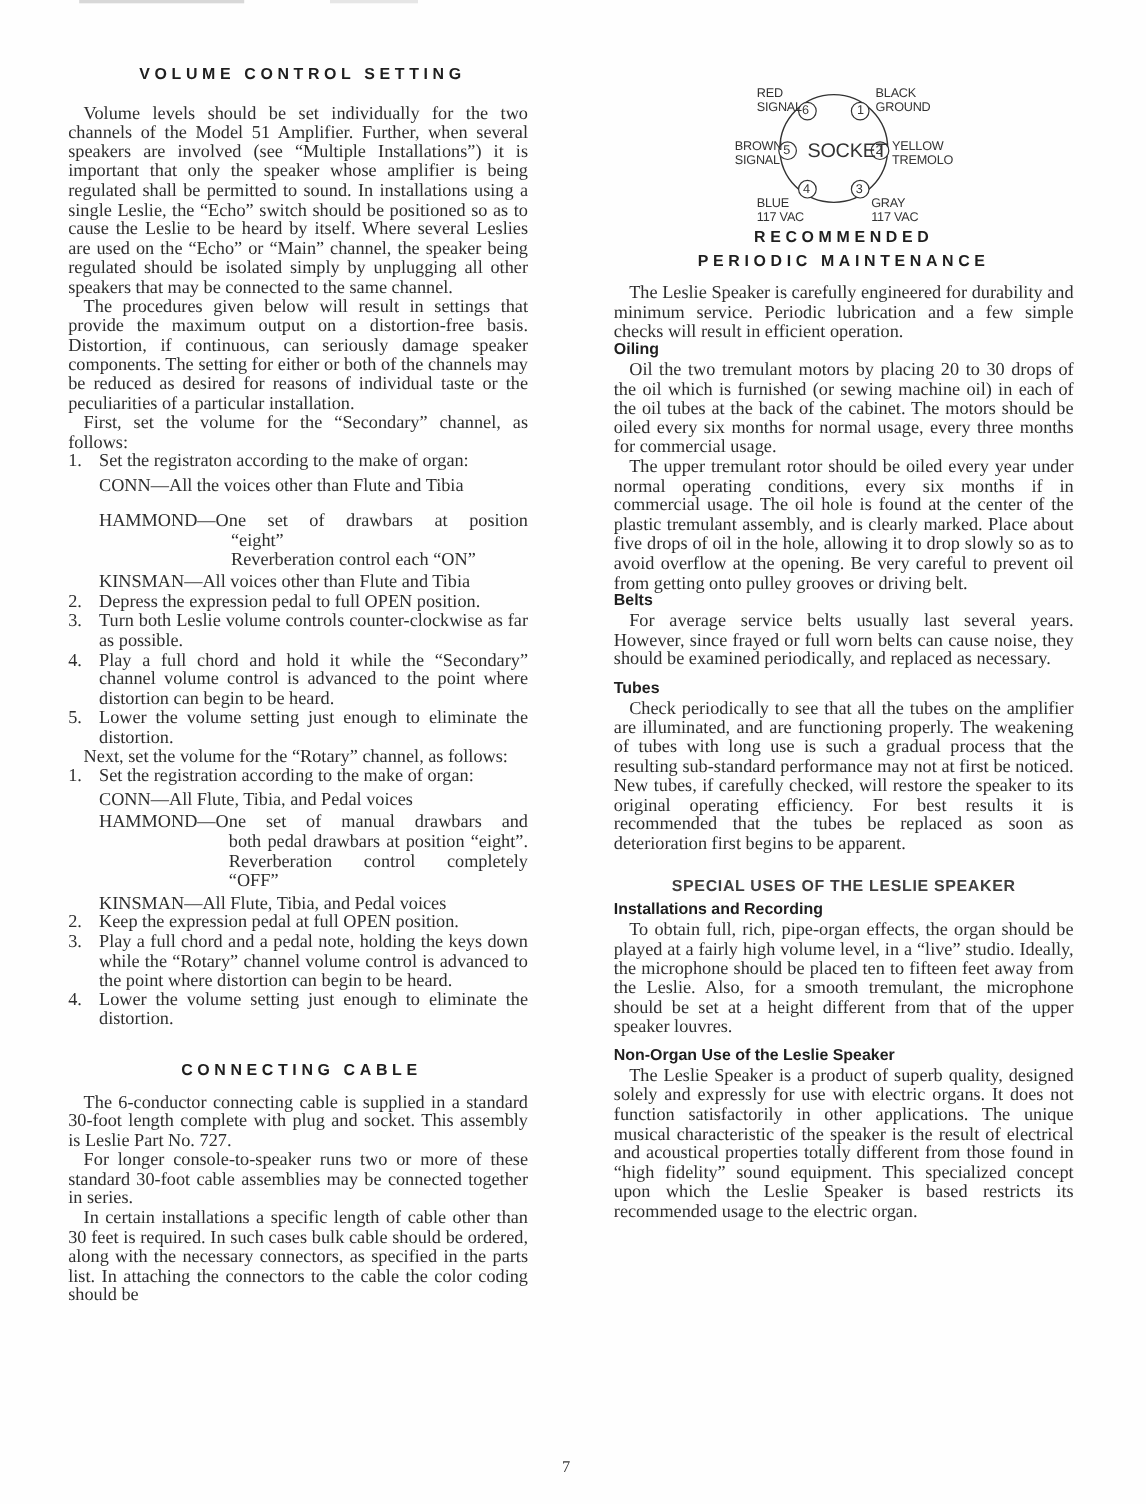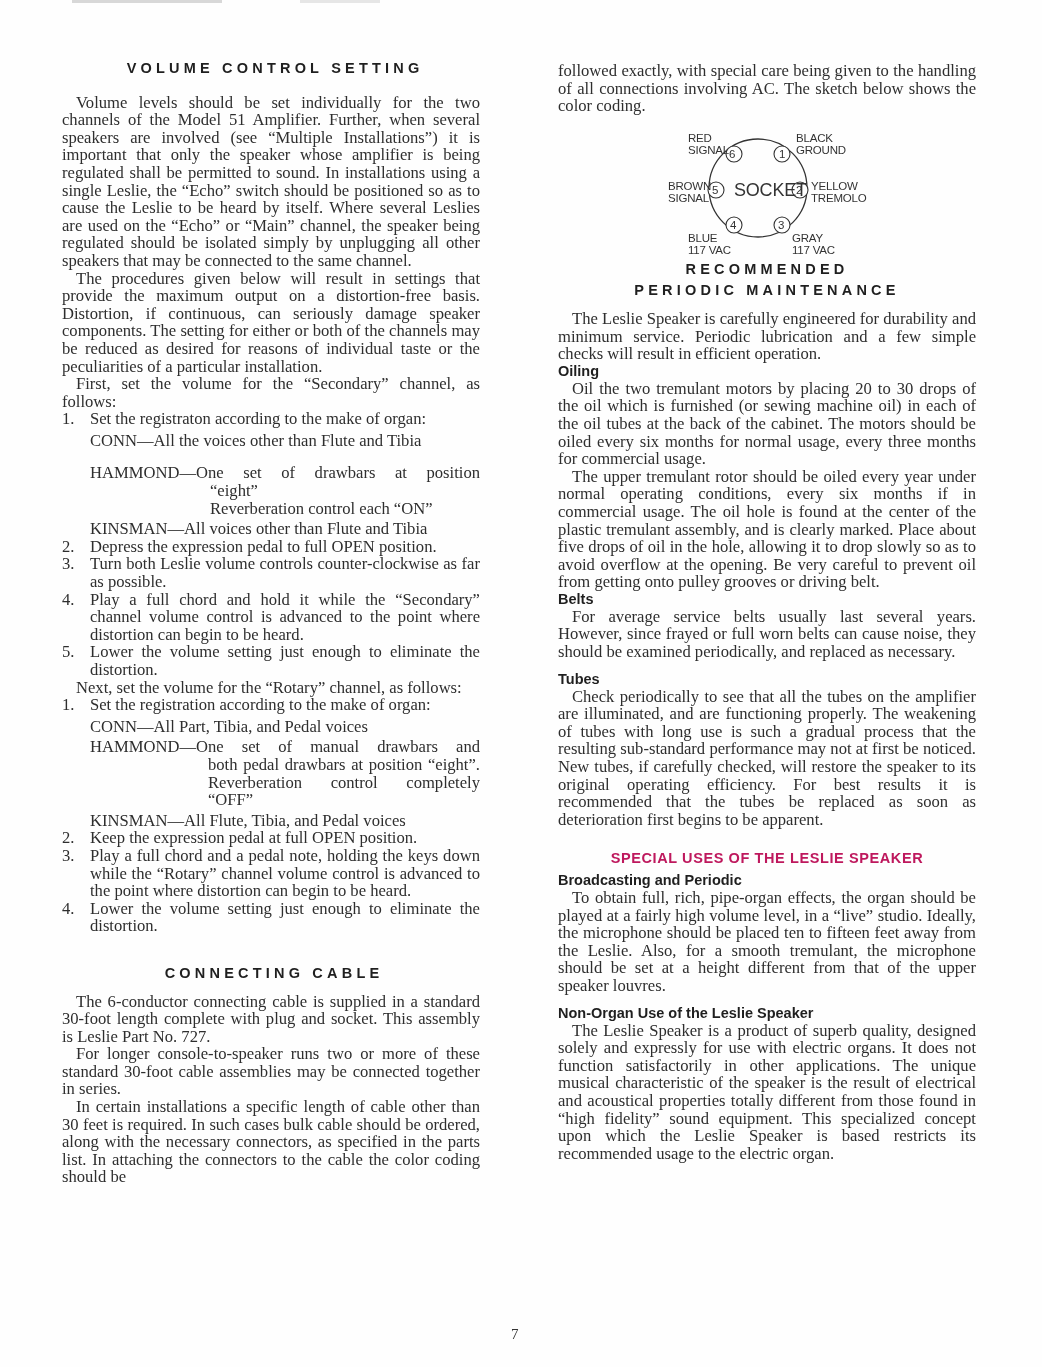--- a/index.html
+++ b/index.html
@@ -4,21 +4,21 @@
 <style>
   html, body { margin: 0; padding: 0; background: #ffffff; }
   body { width: 1042px; height: 1367px; position: relative; overflow: hidden; color: #2b2b2b; }
   .page { position: absolute; left: 0; top: 0; width: 1042px; height: 1367px; background: #fefefe; }
   .topmark { position: absolute; top: 0; height: 3px; background: #d8d8d8; }
   .col { position: absolute; font-family: "Liberation Serif", "DejaVu Serif", serif; font-size: 16.6px; line-height: 17.6px; color: #2e2e2e; }
   .col-left { left: 62px; top: 60px; width: 418px; }
   .col-right { left: 558px; top: 62px; width: 418px; }
   .heading { font-family: "Liberation Sans", "DejaVu Sans", sans-serif; font-weight: bold; text-align: center; letter-spacing: 4.2px; font-size: 14.5px; color: #1f1f1f; margin: 0; }
   .subhead { font-family: "Liberation Sans", "DejaVu Sans", sans-serif; font-weight: bold; font-size: 14.5px; color: #1f1f1f; margin: 0; line-height: 17px; }
-  .plain-heading { font-family: "Liberation Sans", "DejaVu Sans", sans-serif; font-weight: bold; text-align: center; font-size: 14.5px; color: #be185d; letter-spacing: 0.6px; margin: 0; }
+  .plain-heading { font-family: "Liberation Sans", "DejaVu Sans", sans-serif; font-weight: bold; text-align: center; font-size: 14.5px; color: #404040; letter-spacing: 0.6px; margin: 0; }
   p { margin: 0; text-align: justify; text-indent: 14px; }
   p.noindent { text-indent: 0; }
   ol { margin: 0; padding: 0; list-style: none; }
   ol li { position: relative; padding-left: 28px; text-align: justify; }
   ol li .num { position: absolute; left: 0; top: 0; }
   .organ { padding-left: 28px; margin-top: 4px; }
   .organ .row { display: block; }
   .organ .hang { padding-left: 150px; text-indent: 0; display: block; text-align: left; }
   .organ .hang2 { padding-left: 150px; display: block; text-align: justify; }
   .diagram { position: relative; width: 418px; height: 136px; margin-top: 9px; }
@@ -58,41 +58,40 @@
       <li><span class="num">3.</span><span>Turn both Leslie volume controls counter-clockwise as far as possible.</span></li>
       <li><span class="num">4.</span><span>Play a full chord and hold it while the “Secondary” channel volume control is advanced to the point where distortion can begin to be heard.</span></li>
       <li><span class="num">5.</span><span>Lower the volume setting just enough to eliminate the distortion.</span></li>
     </ol>
 
     <p>Next, set the volume for the “Rotary” channel, as follows:</p>
     <ol>
       <li><span class="num">1.</span><span>Set the registration according to the make of organ:</span></li>
     </ol>
     <div class="organ">
-      <span class="row">CONN—All Part, Tibia, and Pedal voices</span>
+      <span class="row">CONN—All Flute, Tibia, and Pedal voices</span>
       <span class="row" style="margin-top:3px;text-align:justify;text-align-last:justify;">HAMMOND—One set of manual drawbars and</span>
       <span class="hang2" style="padding-left:118px;">both pedal drawbars at position “eight”. Reverberation control completely “OFF”</span>
       <span class="row" style="margin-top:3px;">KINSMAN—All Flute, Tibia, and Pedal voices</span>
     </div>
     <ol>
       <li><span class="num">2.</span><span>Keep the expression pedal at full OPEN position.</span></li>
       <li><span class="num">3.</span><span>Play a full chord and a pedal note, holding the keys down while the “Rotary” channel volume control is advanced to the point where distortion can begin to be heard.</span></li>
       <li><span class="num">4.</span><span>Lower the volume setting just enough to eliminate the distortion.</span></li>
     </ol>
 
     <div style="height:30px"></div>
     <h2 class="heading" style="margin-left:6px;">CONNECTING CABLE</h2>
     <div style="height:10px"></div>
     <p>The 6-conductor connecting cable is supplied in a standard 30-foot length complete with plug and socket. This assembly is Leslie Part No. 727.</p>
     <p>For longer console-to-speaker runs two or more of these standard 30-foot cable assemblies may be connected together in series.</p>
     <p>In certain installations a specific length of cable other than 30 feet is required. In such cases bulk cable should be ordered, along with the necessary connectors, as specified in the parts list. In attaching the connectors to the cable the color coding should be</p>
   </div>
 
   <div class="col col-right">
-    <p class="noindent">followed exactly, with special care being given to the handling of all connections involving AC. The sketch below shows the color coding.</p>
 
     <div class="diagram">
       <svg width="418" height="136" viewBox="0 0 418 136">
         <circle cx="200" cy="64" r="49" fill="none" stroke="#333" stroke-width="1.3"></circle>
         <circle cx="176" cy="30" r="8" fill="#fff" stroke="#333" stroke-width="1.1"></circle>
         <circle cx="224" cy="30" r="8" fill="#fff" stroke="#333" stroke-width="1.1"></circle>
         <circle cx="158" cy="66" r="8" fill="#fff" stroke="#333" stroke-width="1.1"></circle>
         <circle cx="242" cy="66" r="8" fill="#fff" stroke="#333" stroke-width="1.1"></circle>
         <circle cx="176" cy="101" r="8" fill="#fff" stroke="#333" stroke-width="1.1"></circle>
         <circle cx="224" cy="101" r="8" fill="#fff" stroke="#333" stroke-width="1.1"></circle>
@@ -138,20 +137,20 @@
     <h3 class="subhead">Oiling</h3>
     <p>Oil the two tremulant motors by placing 20 to 30 drops of the oil which is furnished (or sewing machine oil) in each of the oil tubes at the back of the cabinet. The motors should be oiled every six months for normal usage, every three months for commercial usage.</p>
     <p>The upper tremulant rotor should be oiled every year under normal operating conditions, every six months if in commercial usage. The oil hole is found at the center of the plastic tremulant assembly, and is clearly marked. Place about five drops of oil in the hole, allowing it to drop slowly so as to avoid overflow at the opening. Be very careful to prevent oil from getting onto pulley grooves or driving belt.</p>
     <h3 class="subhead">Belts</h3>
     <p>For average service belts usually last several years. However, since frayed or full worn belts can cause noise, they should be examined periodically, and replaced as necessary.</p>
     <h3 class="subhead" style="margin-top:10px;">Tubes</h3>
     <p>Check periodically to see that all the tubes on the amplifier are illuminated, and are functioning properly. The weakening of tubes with long use is such a gradual process that the resulting sub-standard performance may not at first be noticed. New tubes, if carefully checked, will restore the speaker to its original operating efficiency. For best results it is recommended that the tubes be replaced as soon as deterioration first begins to be apparent.</p>
 
     <div style="height:22px"></div>
     <h2 class="plain-heading">SPECIAL USES OF THE LESLIE SPEAKER</h2>
-    <h3 class="subhead" style="margin-top:4px;">Broadcasting and Periodic</h3>
+    <h3 class="subhead" style="margin-top:4px;">Installations and Recording</h3>
     <p>To obtain full, rich, pipe-organ effects, the organ should be played at a fairly high volume level, in a “live” studio. Ideally, the microphone should be placed ten to fifteen feet away from the Leslie. Also, for a smooth tremulant, the microphone should be set at a height different from that of the upper speaker louvres.</p>
     <h3 class="subhead" style="margin-top:10px;">Non-Organ Use of the Leslie Speaker</h3>
     <p>The Leslie Speaker is a product of superb quality, designed solely and expressly for use with electric organs. It does not function satisfactorily in other applications. The unique musical characteristic of the speaker is the result of electrical and acoustical properties totally different from those found in “high fidelity” sound equipment. This specialized concept upon which the Leslie Speaker is based restricts its recommended usage to the electric organ.</p>
   </div>
 
   <div class="pagenum">7</div>
 </div>
 
 </body></html>

